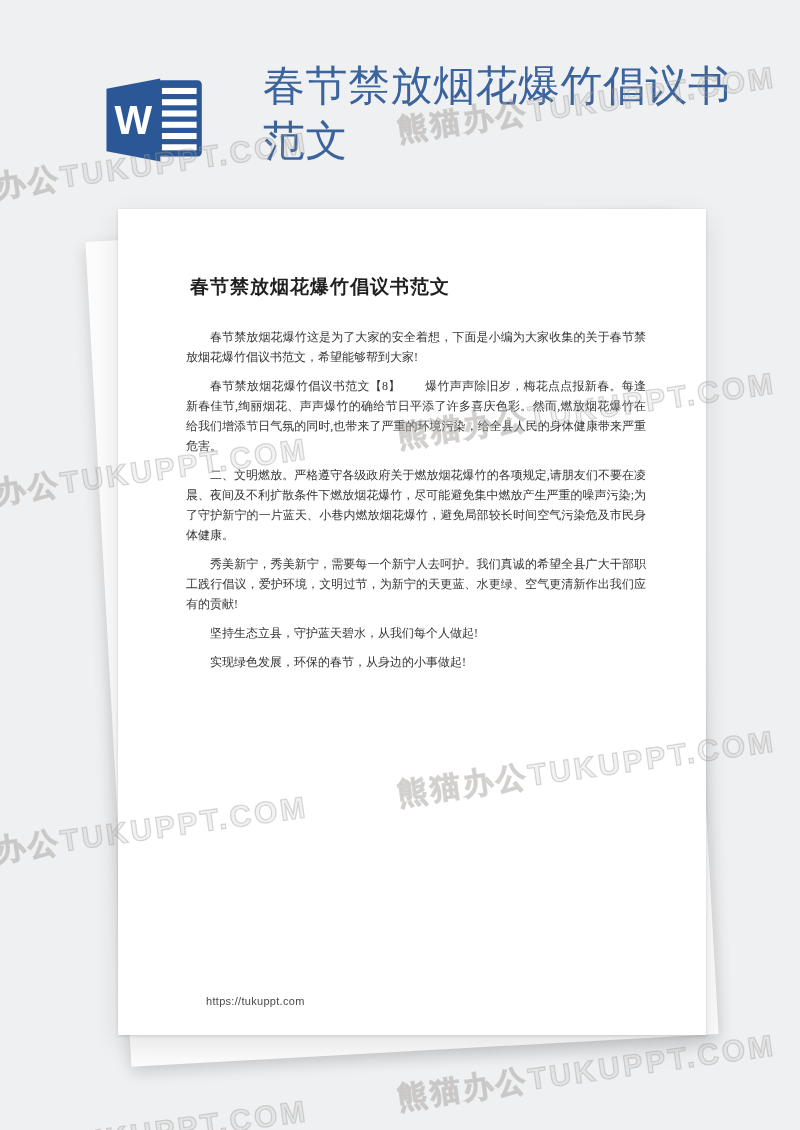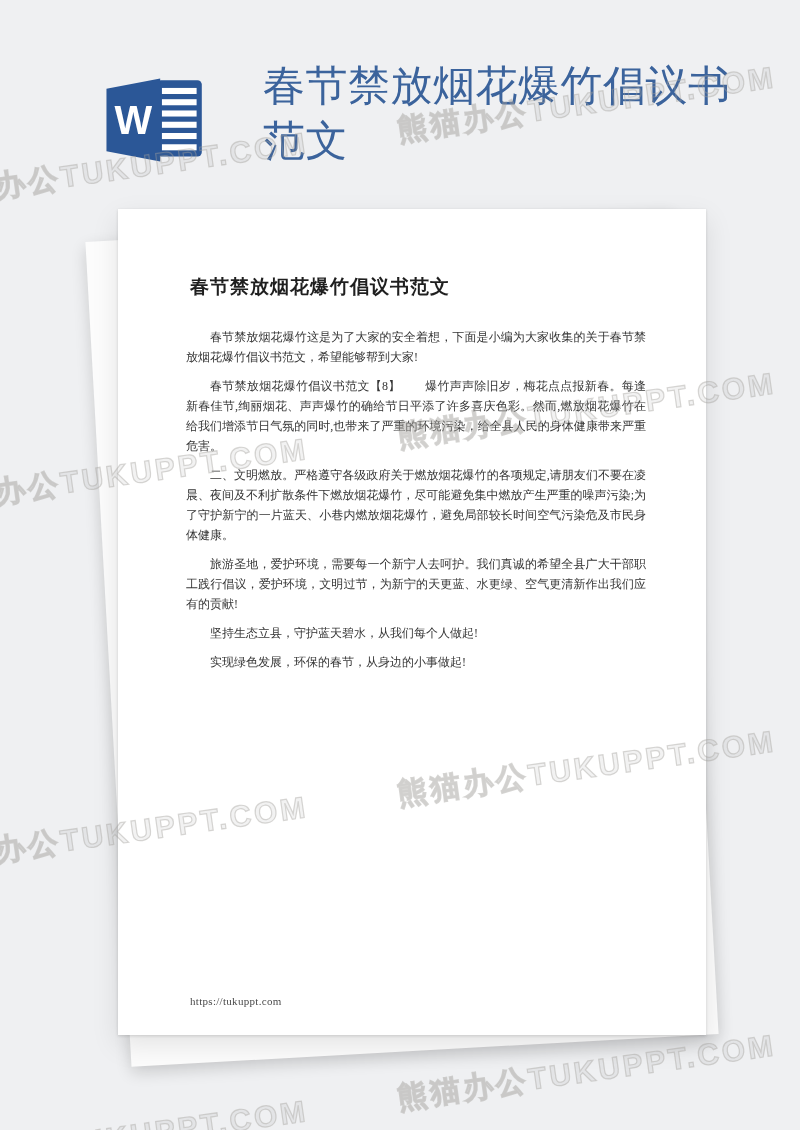--- a/index.html
+++ b/index.html
@@ -56,40 +56,40 @@
     color:#1f1f1f;
   }
   .doc-body p{
     margin:0 0 9px 0;
     font-size:12px;line-height:20px;
     color:#353535;
     text-align:justify;
     text-indent:2em;
   }
   .doc-footer{
-    position:absolute;left:72px;bottom:28px;
-    font-family:Liberation Serif, serif;
+    position:absolute;left:88px;bottom:28px;
+    font-family:Liberation Sans, sans-serif;
     font-size:11px;color:#4a4a4a;letter-spacing:.3px;
     text-decoration:none;
   }
 </style>
 </head>
 <body>
 
 <div class="canvas">
 
   <div class="doc-stack">
     <div class="back-page"></div>
     <div class="page">
       <h2 class="doc-title">春节禁放烟花爆竹倡议书范文</h2>
       <div class="doc-body">
           <p>春节禁放烟花爆竹这是为了大家的安全着想，下面是小编为大家收集的关于春节禁放烟花爆竹倡议书范文，希望能够帮到大家!</p>
           <p>春节禁放烟花爆竹倡议书范文【8】　　爆竹声声除旧岁，梅花点点报新春。每逢新春佳节,绚丽烟花、声声爆竹的确给节日平添了许多喜庆色彩。然而,燃放烟花爆竹在给我们增添节日气氛的同时,也带来了严重的环境污染，给全县人民的身体健康带来严重危害。</p>
           <p>二、文明燃放。严格遵守各级政府关于燃放烟花爆竹的各项规定,请朋友们不要在凌晨、夜间及不利扩散条件下燃放烟花爆竹，尽可能避免集中燃放产生严重的噪声污染;为了守护新宁的一片蓝天、小巷内燃放烟花爆竹，避免局部较长时间空气污染危及市民身体健康。</p>
-          <p>旅游圣地，爱护环境，需要每一个新宁人去呵护。我们真诚的希望全县广大干部职工践行倡议，爱护环境，文明过节，为新宁的天更蓝、水更绿、空气更清新作出我们应有的贡献!</p>
+          <p>秀美新宁，秀美新宁，需要每一个新宁人去呵护。我们真诚的希望全县广大干部职工践行倡议，爱护环境，文明过节，为新宁的天更蓝、水更绿、空气更清新作出我们应有的贡献!</p>
           <p>坚持生态立县，守护蓝天碧水，从我们每个人做起!</p>
           <p>实现绿色发展，环保的春节，从身边的小事做起!</p>
         </div>
       <a class="doc-footer" href="#">https://tukuppt.com</a>
     </div>
   </div>
 
   <div class="header">
     <svg class="word-icon" viewBox="0 0 120 100" aria-hidden="true">
 

